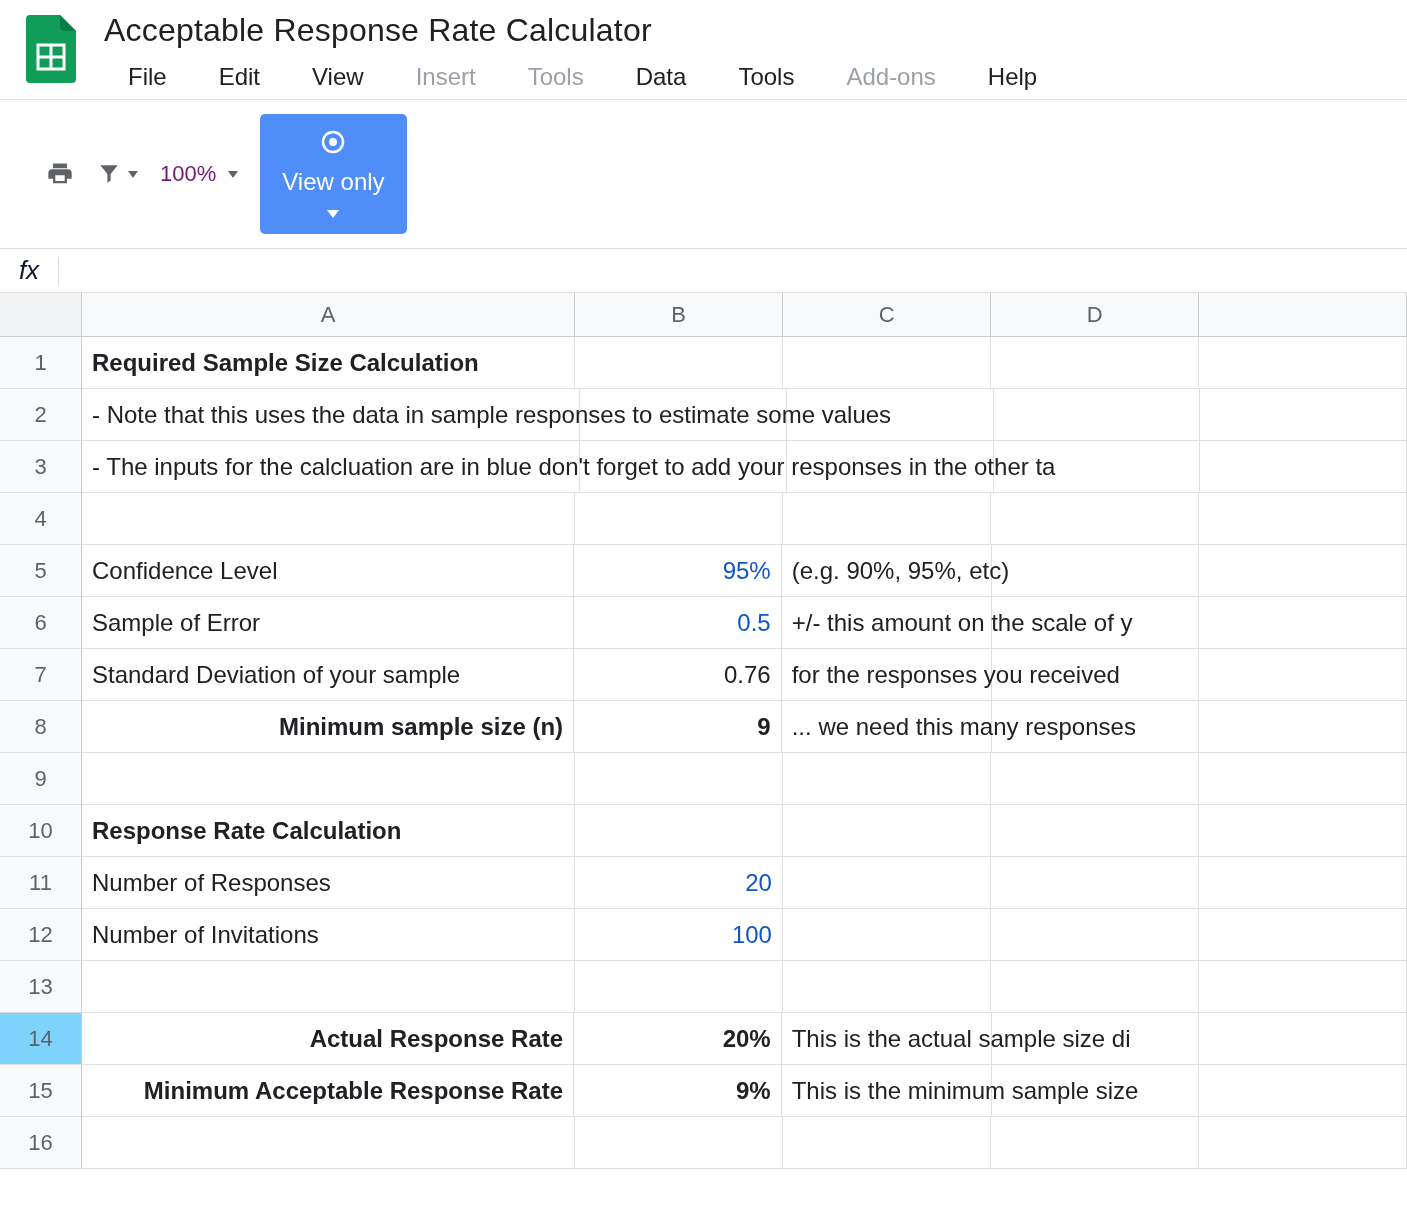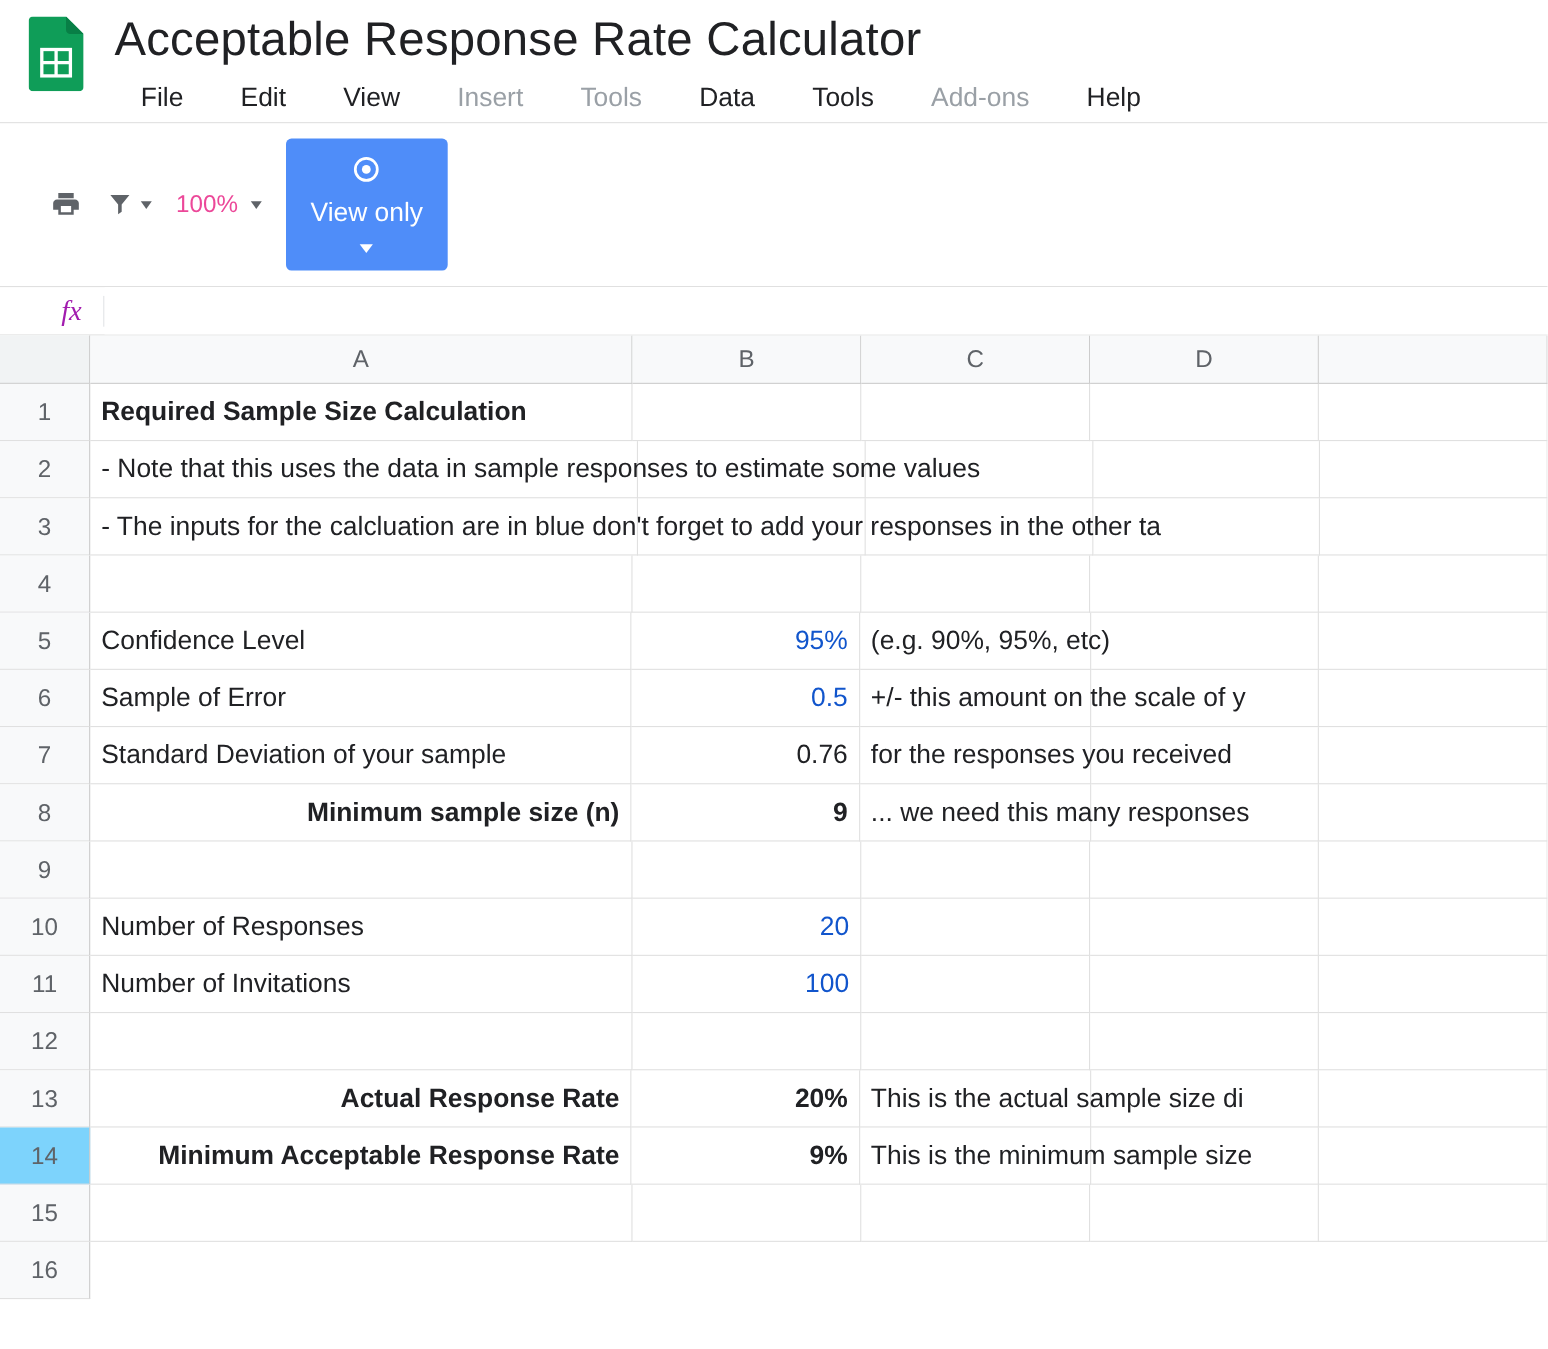--- a/index.html
+++ b/index.html
@@ -2,36 +2,36 @@
 <html><head>
 <meta charset="utf-8">
 <style>
 * { box-sizing: border-box; margin: 0; padding: 0; }
 html, body { width: 1407px; height: 1226px; font-family: Arial, "Helvetica Neue", Helvetica, sans-serif; background: #fff; overflow: hidden; color: #202124; }
 
 
 .hdr { padding: 10px 0 0 0; }
 .hdr-row1 { display: flex; align-items: flex-start; padding: 0 0 0 22px; }
 .doc-icon { width: 58px; height: 78px; margin-right: 24px; display:flex; align-items:center; justify-content:center; }
-.doc-title { font-size: 43px; color: #202124; letter-spacing: 0.2px; padding-top: 2px; }
+.doc-title { font-size: 32px; color: #202124; letter-spacing: 0.2px; padding-top: 2px; }
 .menus { display: flex; gap: 28px; padding: 14px 0 8px 0; font-size: 24px; color: #202124; }
 .menu-item { cursor: pointer; margin-left: 24px; }
 .menu-item.disabled { color: #9aa0a6; }
 
 
 .toolbar { border-top: 1px solid #e0e0e0; border-bottom: 1px solid #e0e0e0; padding: 14px 0 14px 46px; display:flex; align-items:center; gap: 22px; }
 .tb-icon { color:#5f6368; display:flex; align-items:center; }
-.zoom { display:flex; align-items:center; gap:12px; font-size:22px; color:#ec4899;justify-content:center; }
+.zoom { display:flex; align-items:center; gap:12px; font-size:22px; color:#701a75;justify-content:center; }
 .view-btn { background:#4f8df9; color:#fff; border-radius:5px; padding: 16px 22px; display:flex; align-items:center; gap:14px; font-size:24px; font-weight:500; cursor:pointer;flex-direction:column; }
 .caret { width:0; height:0; border-left:6px solid transparent; border-right:6px solid transparent; border-top:8px solid currentColor; }
 .caret-sm { width:0; height:0; border-left:5px solid transparent; border-right:5px solid transparent; border-top:7px solid #5f6368; }
 
 
 .fx-bar { display:flex; align-items:center; border-bottom:1px solid #e0e0e0; height:44px; }
-.fx-lbl { width:58px; text-align:center; font-style:italic; font-size:26px; color:#a21caf; font-family: Liberation Serif, serif; margin-left: 36px; }
+.fx-lbl { width:58px; text-align:center; font-style:italic; font-size:26px; color:#0f172a; font-family: Liberation Sans, sans-serif; }
 .fx-sep { width:1px; height:28px; background:#dadce0; }
 .fx-input { flex:1; border:none; outline:none; font-size:20px; padding:0 10px; height:100%; }
 
 
 .grid { display:flex; }
 .rowhdrs { width:82px; background:#f8f9fa; }
 .corner { height:44px; border-right:1px solid #ccc; border-bottom:1px solid #ccc; background:#f1f3f4; }
 .rowhdr { height:52px; border-right:1px solid #ccc; border-bottom:1px solid #e0e0e0; display:flex; align-items:center; justify-content:center; font-size:22px; color:#5f6368; background:#f8f9fa; }
 .rowhdr.sel { background:#7dd3fc; }
 
@@ -225,20 +225,29 @@
           <div class="cell col-E"></div>
         </div>
         <div class="datarow">
           <div class="cell col-A overflow-host"></div>
           <div class="cell col-B right"></div>
           <div class="cell col-C overflow-host"></div>
           <div class="cell col-D"></div>
           <div class="cell col-E"></div>
         </div>
         <div class="datarow">
+          <div class="cell col-A overflow-host bold">
+            <span class="overflow">Response Rate Calculation</span>
+          </div>
+          <div class="cell col-B right"></div>
+          <div class="cell col-C overflow-host"></div>
+          <div class="cell col-D"></div>
+          <div class="cell col-E"></div>
+        </div>
+        <div class="datarow">
           <div class="cell col-A overflow-host">
             <span class="overflow">Number of Responses</span>
           </div>
           <div class="cell col-B right blue">20</div>
           <div class="cell col-C overflow-host"></div>
           <div class="cell col-D"></div>
           <div class="cell col-E"></div>
         </div>
         <div class="datarow">
           <div class="cell col-A overflow-host">

